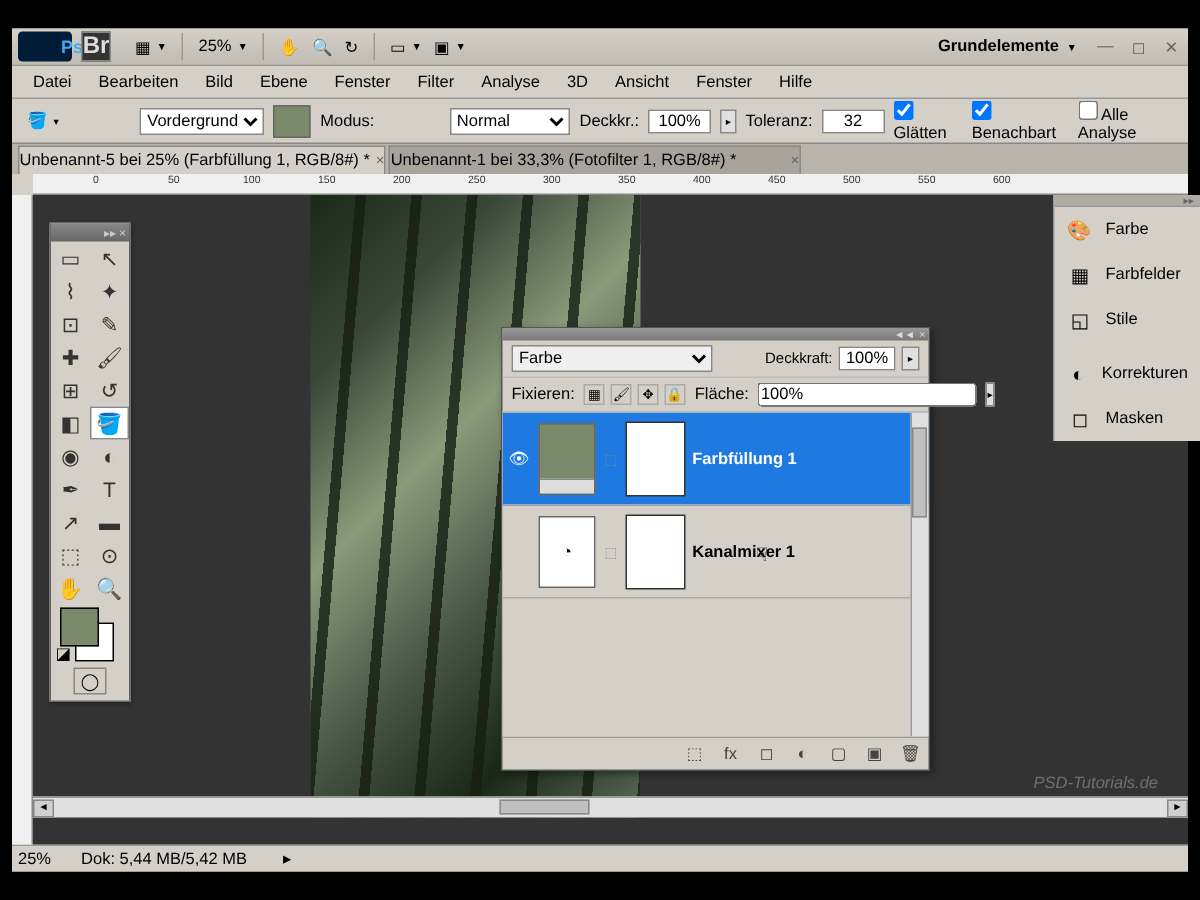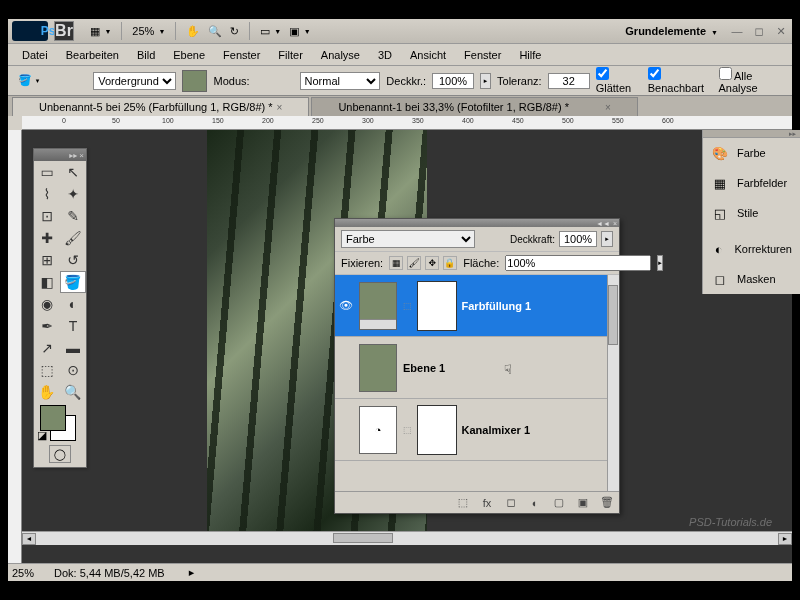--- a/index.html
+++ b/index.html
@@ -16,21 +16,21 @@
 .win-controls { display: flex; gap: 8px; margin-left: 12px; }
 .win-btn { width: 14px; height: 14px; display: flex; align-items: center; justify-content: center; color: #666; }
 .menubar { height: 22px; background: #d4d0c8; display: flex; align-items: center; padding: 0 6px; gap: 2px; border-bottom: 1px solid #999; }
 .menu-item { padding: 3px 8px; }
 .optbar { height: 30px; background: #d4d0c8; display: flex; align-items: center; padding: 0 6px; border-bottom: 1px solid #888; gap: 6px; }
 .optbar select, .optbar input { font-size: 11px; border: 1px solid #888; background: #fff; }
 .optbar select { height: 18px; margin-left: 44px; }
 .optbar input[type=text] { width: 42px; height: 16px; text-align: center; }
 .swatch { width: 28px; height: 22px; background: #7a8a6a; border: 1px solid #666; }
 .tabs { height: 20px; background: #b8b4ac; display: flex; align-items: flex-end; padding: 0 4px; }
-.tab { padding: 3px 26px; background: #d4d0c8; border: 1px solid #888; border-bottom: none; margin-right: 2px; display: flex; align-items: center; gap: 4px; font-size: 10px; }
+.tab { padding: 3px 0; background: #d4d0c8; border: 1px solid #888; border-bottom: none; margin-right: 2px; display: flex; align-items: center; gap: 4px; font-size: 10px; }
 .tab.inactive { background: #a8a49c; gap: 36px; }
 .tab-close { color: #666; font-size: 10px; }
 .workspace { flex: 1; position: relative; display: flex; background: #d4d0c8; }
 .ruler-h { position: absolute; top: 0; left: 14px; right: 0; height: 14px; background: #f0f0f0; border-bottom: 1px solid #888; font-size: 8px; overflow: hidden; }
 .ruler-v { position: absolute; top: 14px; left: 0; width: 14px; bottom: 0; background: #f0f0f0; border-right: 1px solid #888; }
 .ruler-h span { position: absolute; top: 1px; font-size: 7px; color: #333; }
 .canvas-area { position: absolute; top: 14px; left: 14px; right: 0; bottom: 0; background: #333; overflow: hidden; }
 .image { position: absolute; top: 0; left: 185px; width: 220px; height: 415px; background: linear-gradient(135deg, #1a2818 0%, #3a4838 20%, #8a9a7a 40%, #4a5848 60%, #1a2818 80%, #5a6a58 100%); }
 .image::before { content: ''; position: absolute; inset: 0; background: repeating-linear-gradient(95deg, transparent 0px, transparent 30px, rgba(20,30,18,0.8) 30px, rgba(20,30,18,0.8) 37px); }
 .toolbox { position: absolute; top: 148px; left: 33px; width: 54px; background: #d4d0c8; border: 1px solid #666; box-shadow: 1px 1px 3px rgba(0,0,0,0.3); }
@@ -262,25 +262,20 @@
       <div class="eye">👁</div>
       <div class="thumb">
           <div class="thumb-icon"></div>
         </div>
       <div class="link-ic">⬚</div>
       <div class="mask-thumb"></div>
       <div class="layer-name">Farbfüllung 1</div>
     </div>
     <div class="layer">
       <div class="eye"></div>
-      <div class="thumb"></div>
-      <div class="layer-name">Ebene 1</div>
-    </div>
-    <div class="layer">
-      <div class="eye"></div>
       <div class="thumb adj">◔</div>
       <div class="link-ic">⬚</div>
       <div class="mask-thumb"></div>
       <div class="layer-name">Kanalmixer 1</div>
     </div>
     <div class="layer-scroll">
         <div class="layer-scroll-thumb"></div>
       </div>
   </div>
   <div class="panel-footer">

